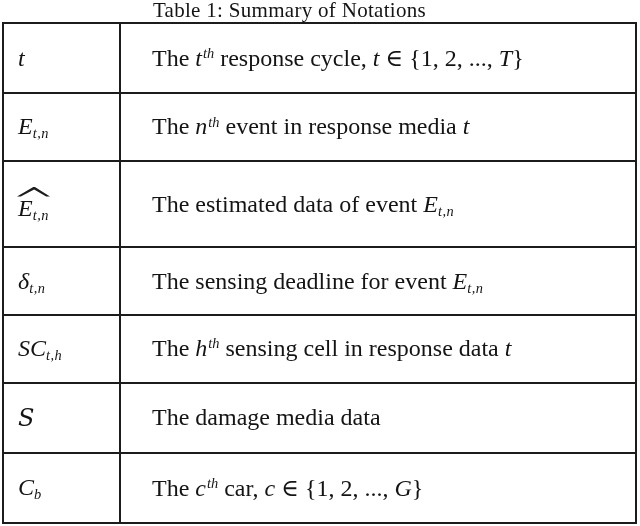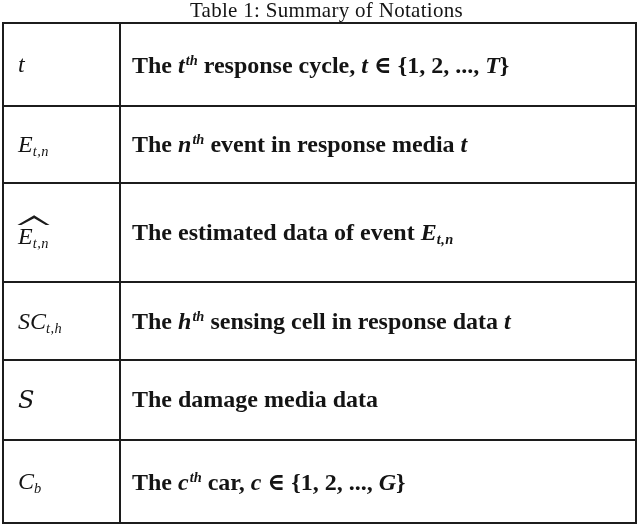--- a/index.html
+++ b/index.html
@@ -17,41 +17,40 @@
   }
   .caption {
     position: absolute;
     top: -1px;
     left: 0;
     width: 579px;
     text-align: center;
     font-size: 21px;
     line-height: 23px;
     letter-spacing: 0.3px;
-    padding-left: 37px;
   }
   table.ntable {
     position: absolute;
     left: 2px;
     top: 22px;
     width: 635px;
     height: 502px;
     border-collapse: collapse;
     table-layout: fixed;
   }
   .ntable td {
     border: 2px solid #1c1c1c;
     font-size: 24px;
     vertical-align: middle;
     padding: 0;
     white-space: nowrap;
     overflow: hidden;
   }
   td.sym  { width: 101px; padding-left: 14px; }
-  td.desc { padding-left: 11px; font-weight: bold; }
+  td.desc { padding-left: 31px; }
   .tok-var, .tok-sup, .tok-sub, .tok-scr { font-style: italic; }
   .tok-sup {
     font-size: 0.60em;
     position: relative;
     top: -0.55em;
     margin-left: 1px;
   }
   .tok-sub {
     font-size: 0.60em;
     position: relative;
@@ -105,20 +104,28 @@
 
   <tr>
     <td class="sym">
       <span class="cell-content"><span class="widehat"><span class="hat-mark"></span><span class="hat-inner"><span class="tok-var">E</span><span class="tok-sub">t,n</span></span></span></span>
     </td>
     <td class="desc">
       <span class="cell-content"><span class="tok-text">The estimated data of event </span><span class="tok-var">E</span><span class="tok-sub">t,n</span></span>
     </td>
   </tr>
 
+  <tr>
+    <td class="sym">
+      <span class="cell-content"><span class="tok-var">δ</span><span class="tok-sub">t,n</span></span>
+    </td>
+    <td class="desc">
+      <span class="cell-content"><span class="tok-text">The sensing deadline for event </span><span class="tok-var">E</span><span class="tok-sub">t,n</span></span>
+    </td>
+  </tr>
 
   <tr>
     <td class="sym">
       <span class="cell-content"><span class="tok-var">SC</span><span class="tok-sub">t,h</span></span>
     </td>
     <td class="desc">
       <span class="cell-content"><span class="tok-text">The </span><span class="tok-var">h</span><span class="tok-sup">th</span><span class="tok-text"> sensing cell in response data </span><span class="tok-var">t</span></span>
     </td>
   </tr>
 

